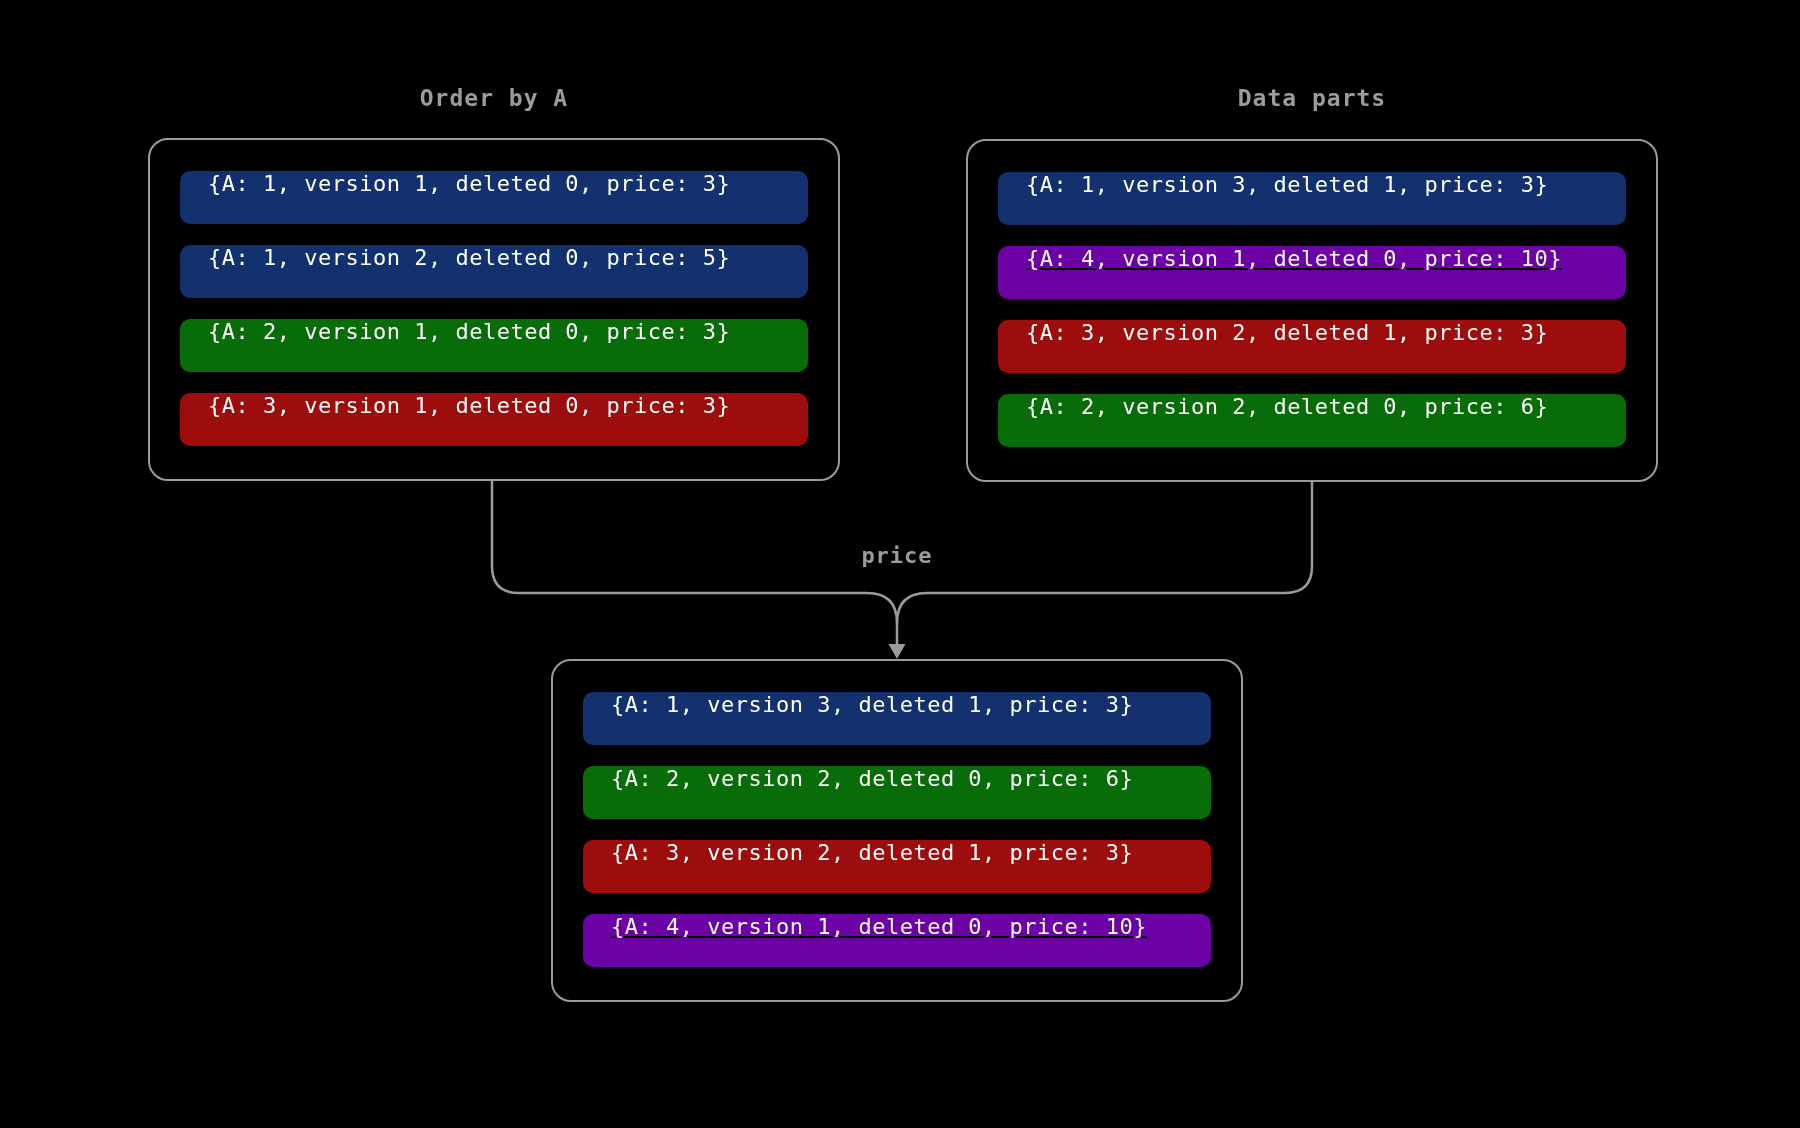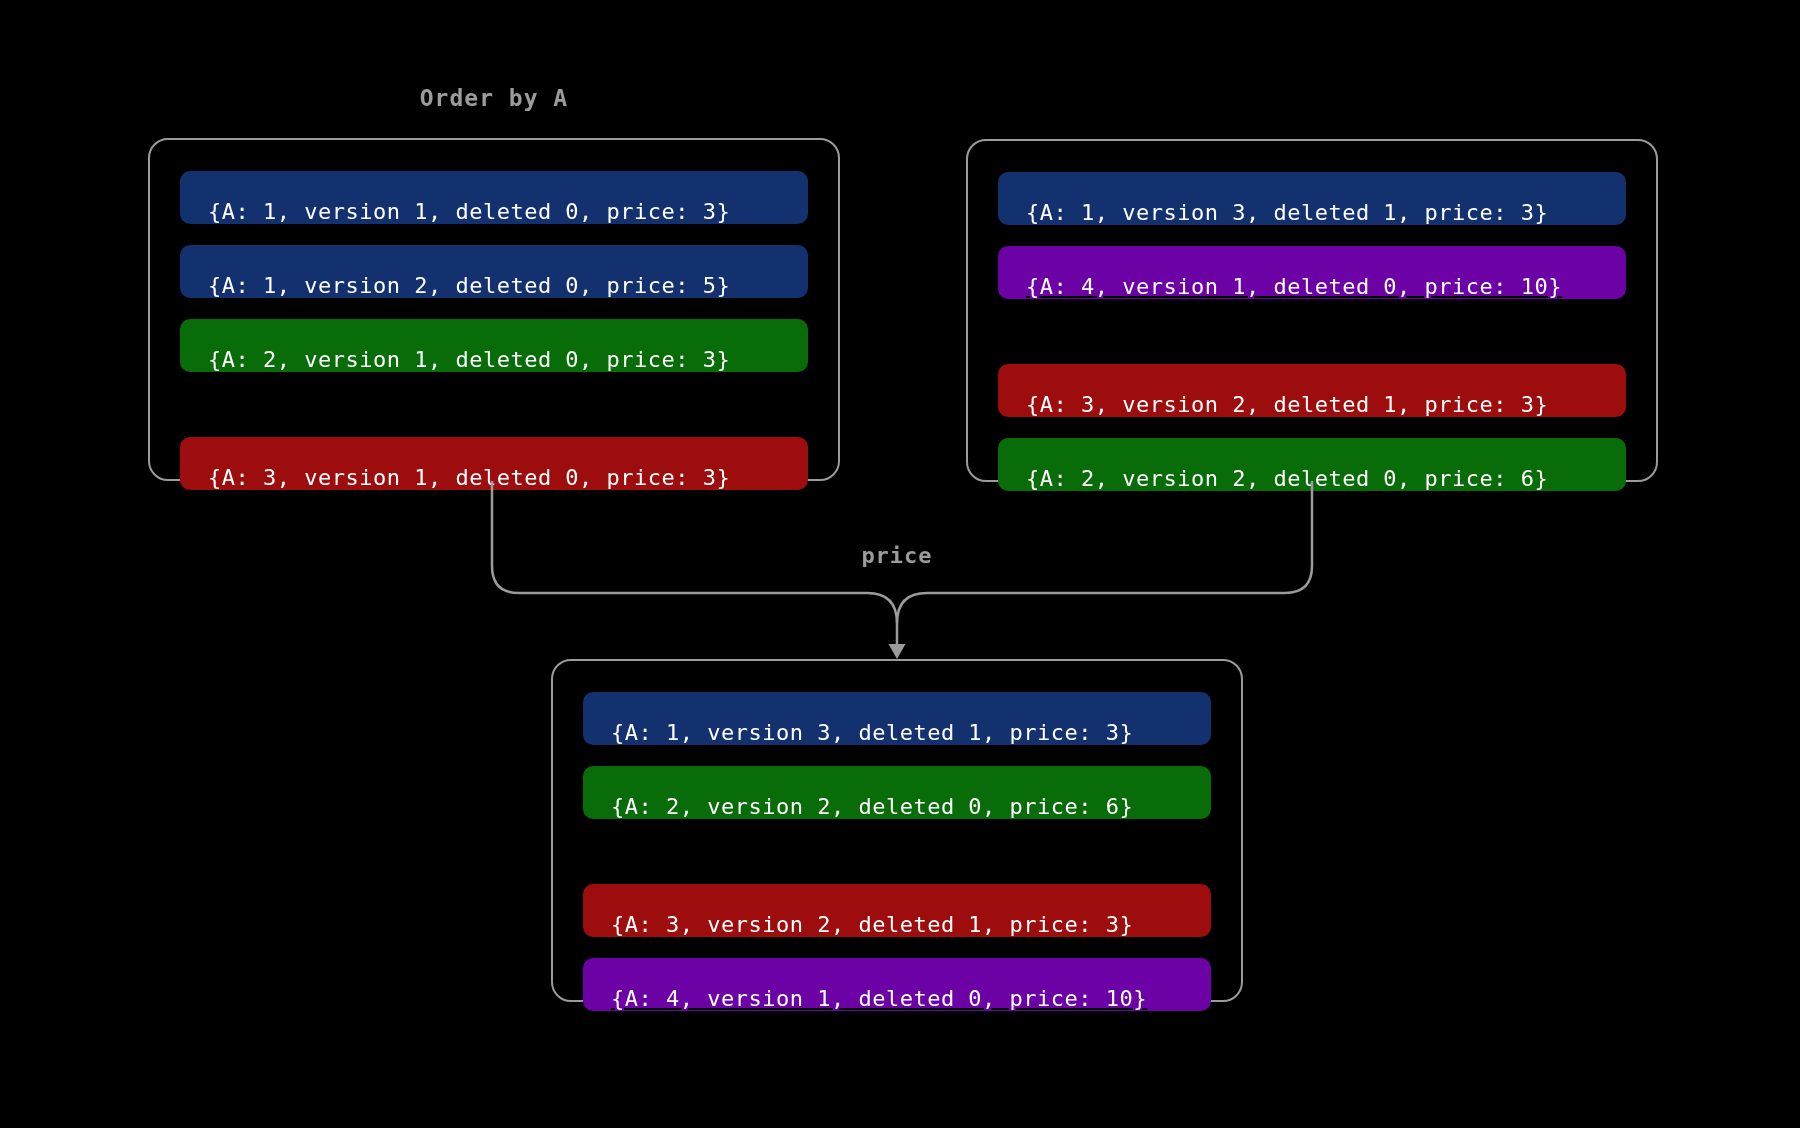--- a/index.html
+++ b/index.html
@@ -50,27 +50,27 @@
     padding:31px 30px;
   }
   .panel.left{left:148px;top:138px;}
   .panel.right{left:966px;top:139px;}
   .panel.result{left:551px;top:659px;}
   .row{
     height:53px;
     flex:0 0 53px;
     border-radius:10px;
     display:flex;
-    align-items:flex-end;
+    align-items:flex-start;
     padding-left:28px;
     box-sizing:border-box;
   }
   .row[data-color="blue"]{background:var(--c-blue);}
   .row[data-color="green"]{background:var(--c-green);}
-  .row[data-color="red"]{background:var(--c-red);margin-top:44px;}
+  .row[data-color="red"]{background:var(--c-red);}
   .row[data-color="purple"]{background:var(--c-purple);text-decoration:underline;}
   .row-text{
     color:var(--c-row_text);
     font-size:22px;
     white-space:pre;
     letter-spacing:0.5px;
   }
   .connector-svg{
     position:absolute;
     left:0;top:0;
@@ -89,20 +89,21 @@
     line-height:25px;
     letter-spacing:1px;
   }
 </style>
 </head>
 <body>
 
 <div class="canvas">
 
   <div class="panel-title" style="left:148px;">Order by A</div>
+  <div class="panel-title" style="left:966px;">Data parts</div>
 
   <div class="panel left">
     <div class="row" data-color="blue">
       <span class="row-text">{A: 1, version 1, deleted 0, price: 3}</span>
     </div>
     <div class="row" data-color="blue">
       <span class="row-text">{A: 1, version 2, deleted 0, price: 5}</span>
     </div>
     <div class="row" data-color="green">
       <span class="row-text">{A: 2, version 1, deleted 0, price: 3}</span>

